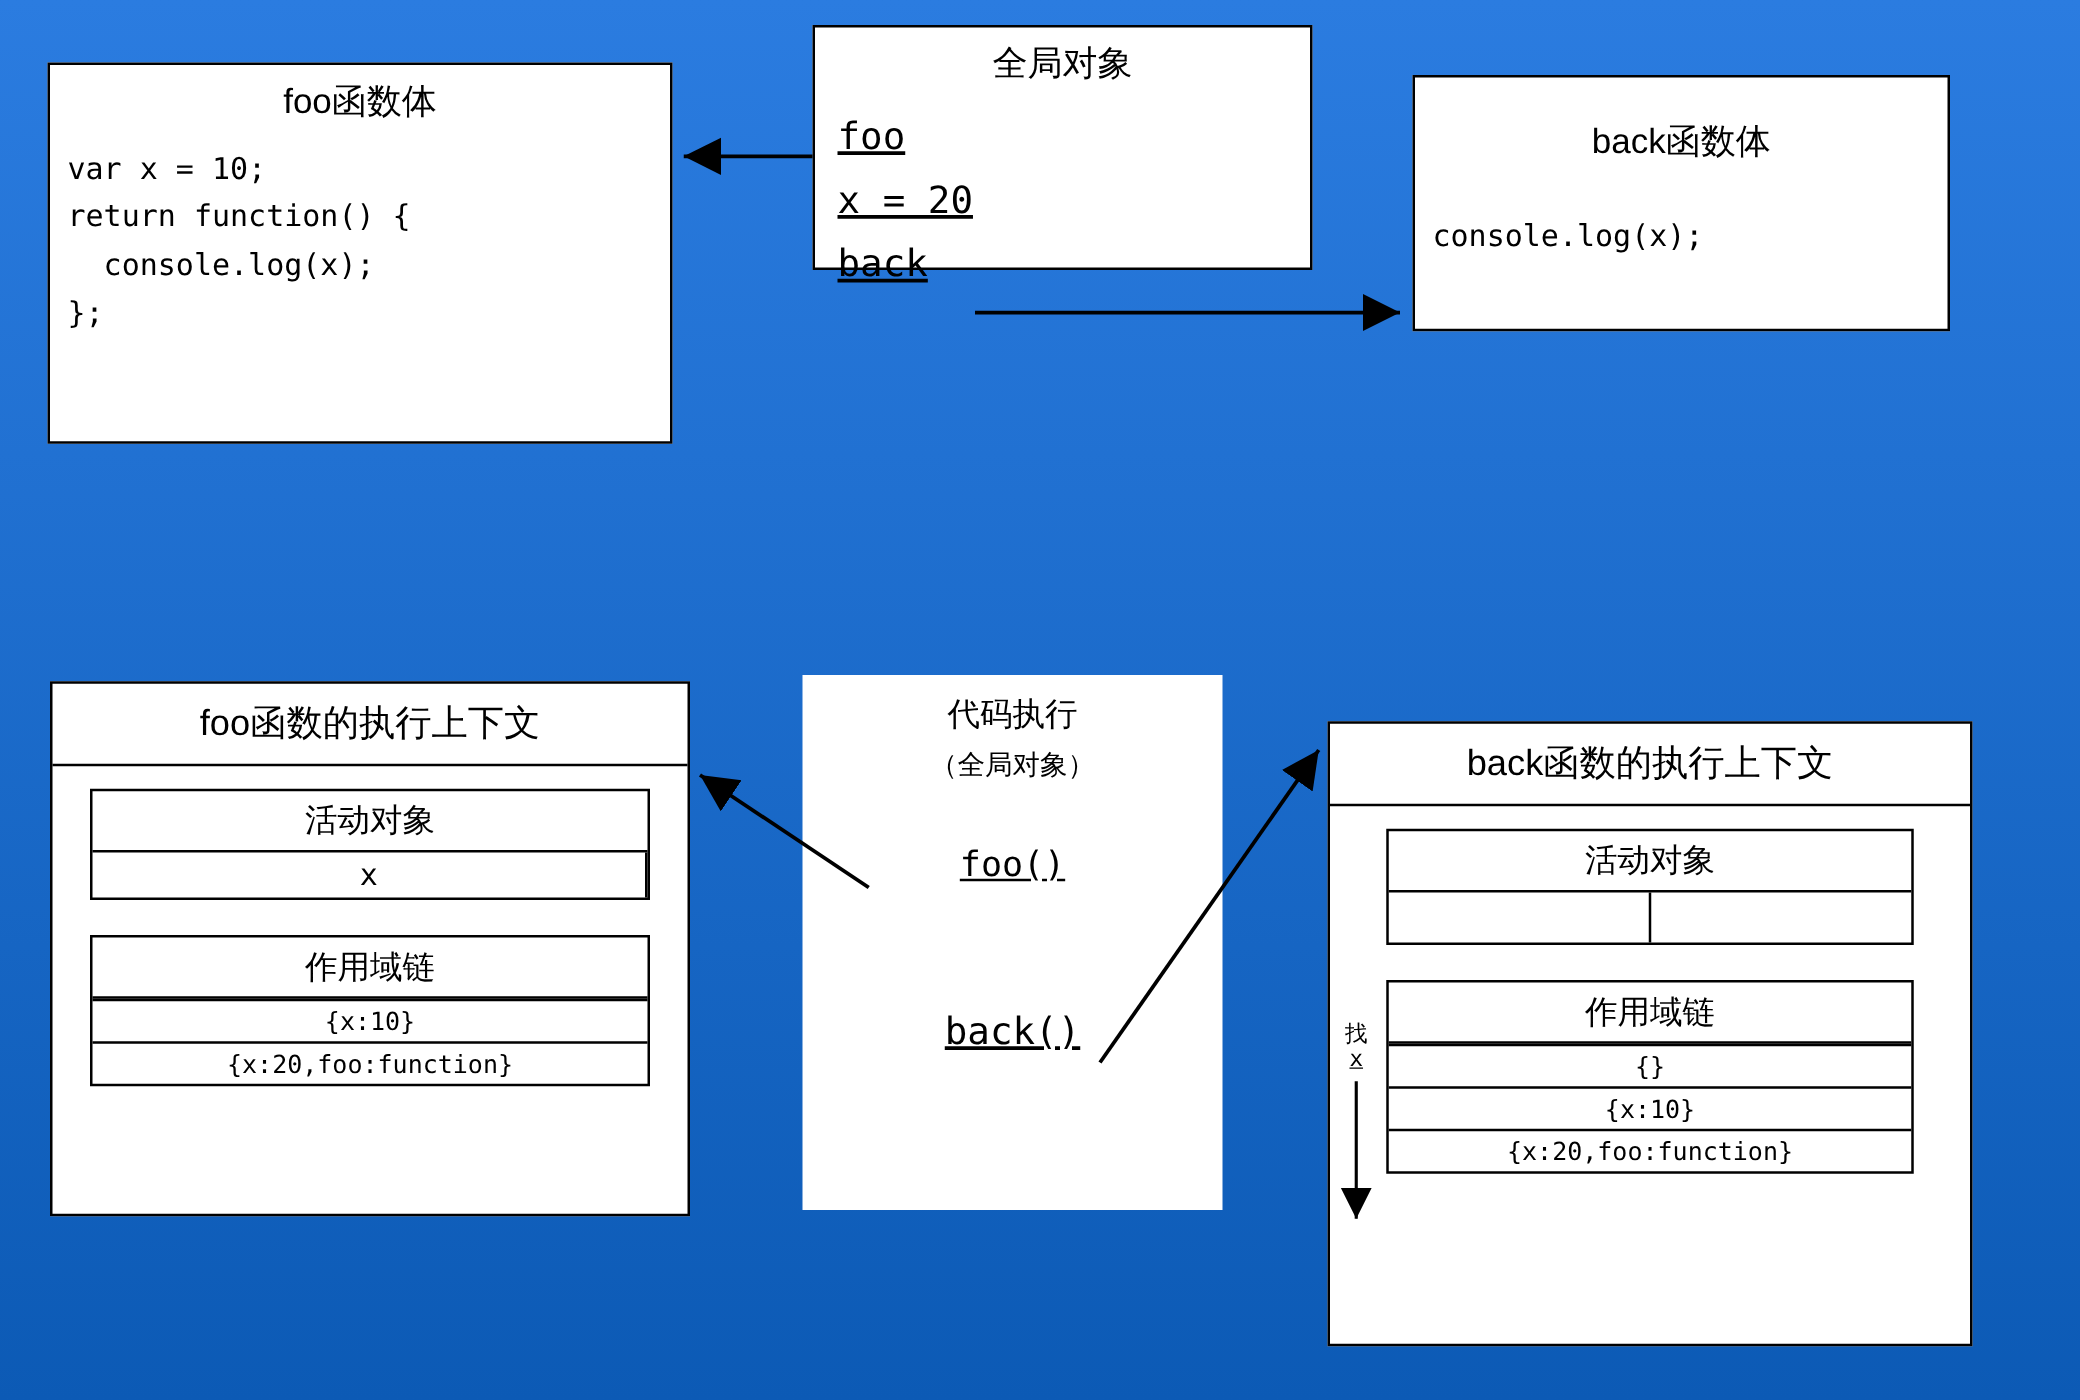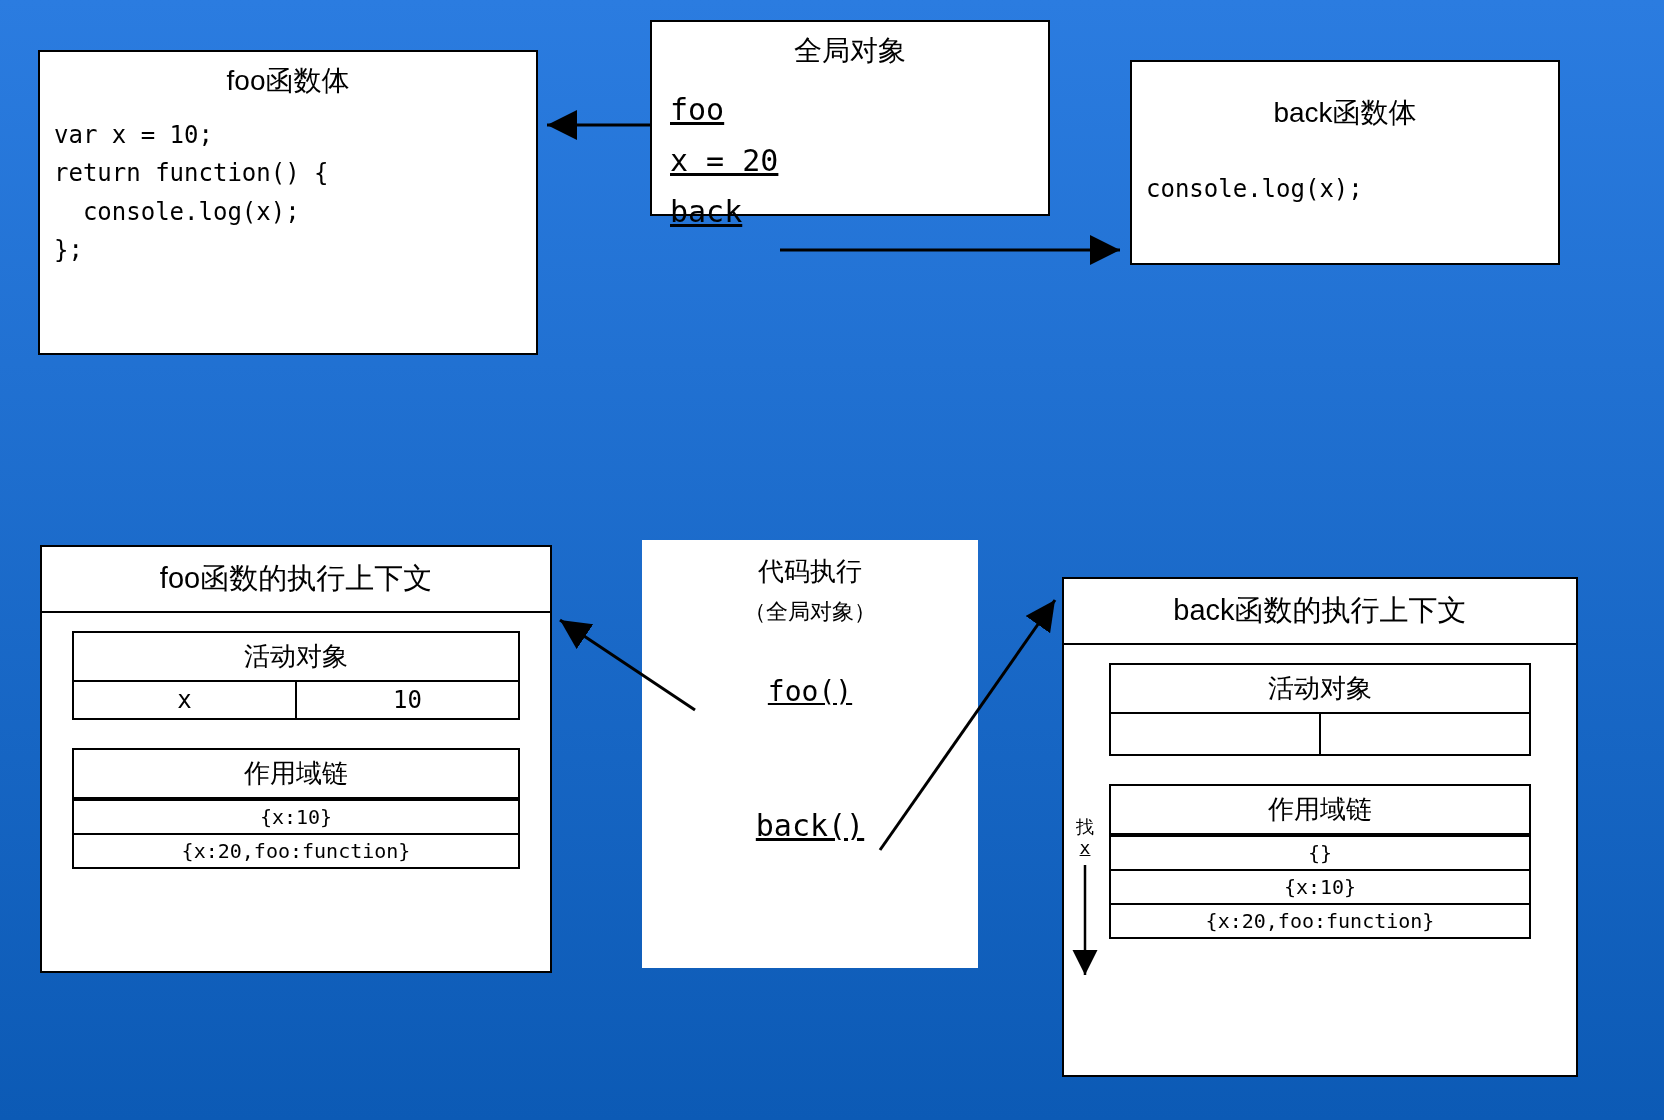--- a/index.html
+++ b/index.html
@@ -98,21 +98,20 @@
   <div class="title" style="padding-top:32px;">back函数体</div>
   <div class="code" style="padding-top:28px;">console.log(x);</div>
 </div>
 
 <div class="box" style="left:40px; top:545px; width:512px; height:428px;">
   <div class="title hdr-border" style="font-size:29px; padding:12px 16px;">foo函数的执行上下文</div>
   <div class="section">
     <div class="section-hdr">活动对象</div>
     <div class="row2">
       <div>x</div>
-      <div>10</div>
     </div>
   </div>
   <div class="section" style="margin-top:28px;">
     <div class="section-hdr">作用域链</div>
     <div class="row1">{x:10}</div>
     <div class="row1">{x:20,foo:function}</div>
   </div>
 </div>
 
 <div class="box" style="left:642px; top:540px; width:336px; height:428px; border:none;">

